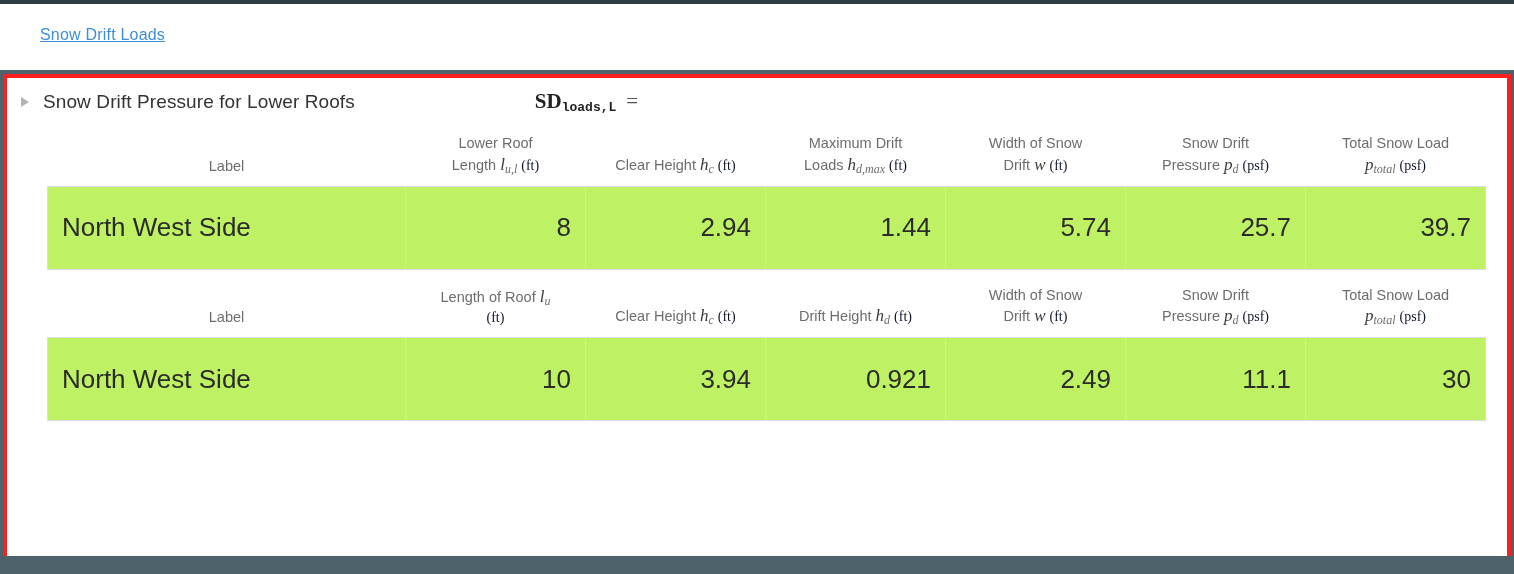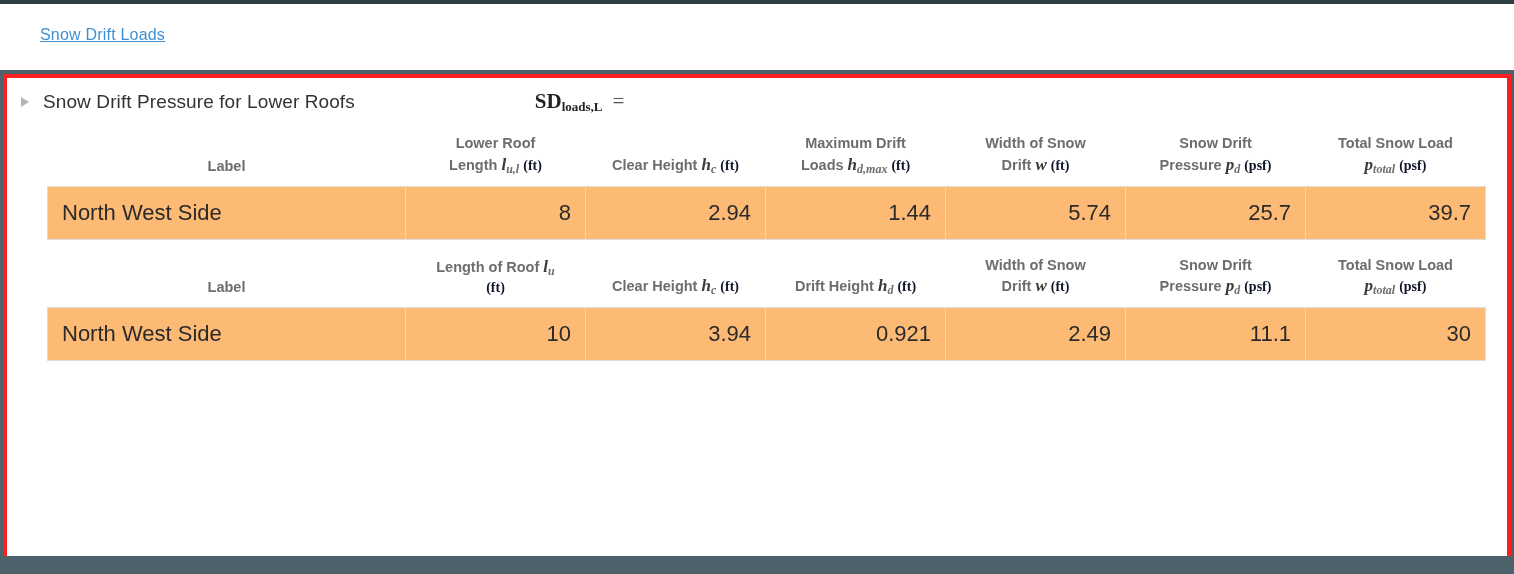--- a/index.html
+++ b/index.html
@@ -93,49 +93,50 @@
     font-size: 21px;
     color: #222222;
     margin-left: 180px;
     white-space: nowrap;
     font-weight: bold;
   }
   .section-expr .sub {
     font-size: 13px;
     vertical-align: -0.25em;
     font-weight: bold;
+    font-family: Liberation Mono, monospace;
   }
   .section-expr .eq {
     font-weight: normal;
     margin-left: 10px;
     color: #555;
   }
   table.grid {
     border-collapse: collapse;
     table-layout: fixed;
     margin-left: 40px;
     margin-top: 2px;
   }
   table.grid th {
-    font-weight: bold;
+    font-weight: normal;
     font-size: 14.5px;
     color: #6d6d6d;
     vertical-align: bottom;
     padding: 6px 12px 9px 12px;
     line-height: 1.35;
     border: none;
     background: #ffffff;
   }
   table.grid td {
     border: 1px solid #dcdcdc;
     height: 52px;
-    font-size: 22px;
+    font-size: 26px;
     color: #2b2b2b;
-    padding: 0 14px;
-    background: #fdba74;
+    padding: 15px 14px;
+    background: #bef264;
     vertical-align: middle;
   }
   table.grid td.label-cell {
     text-align: left;
   }
   table.grid td.num {
     text-align: right;
   }
   .mathit {
     font-family: "Liberation Serif", serif;

